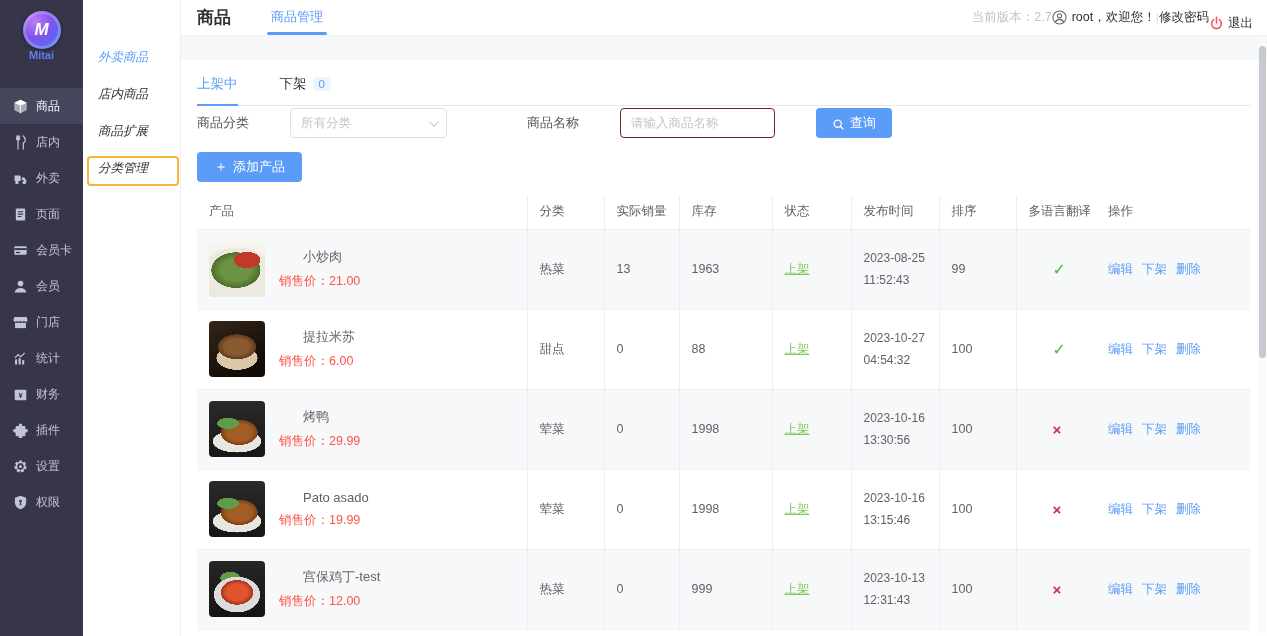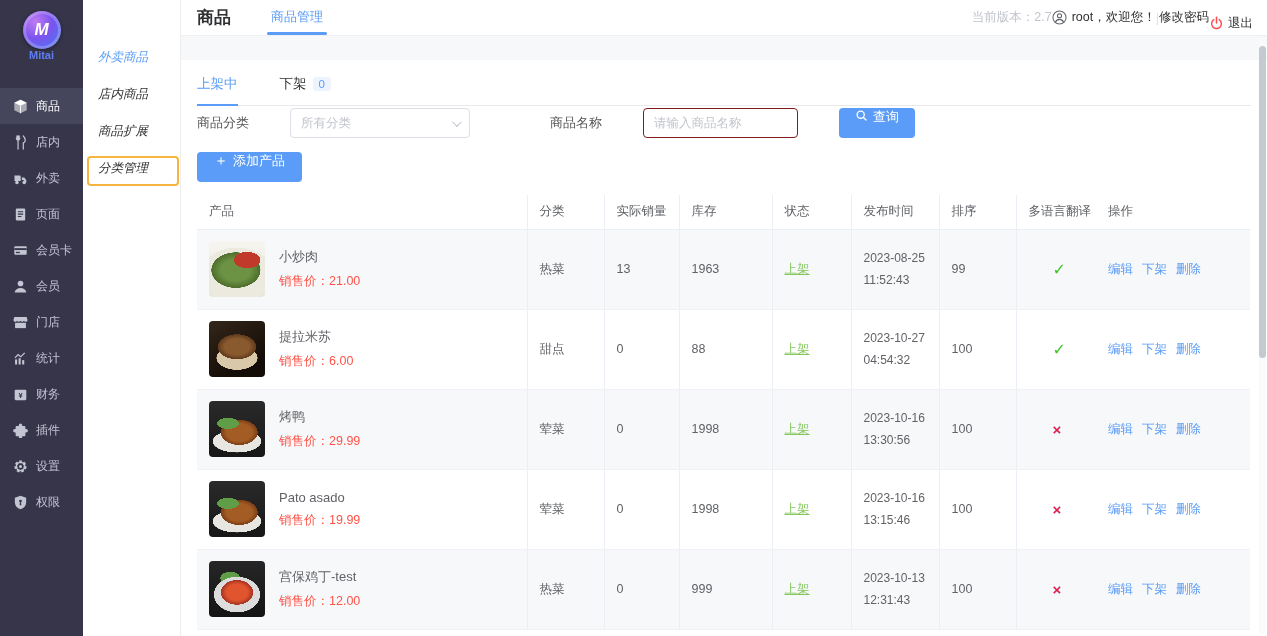--- a/index.html
+++ b/index.html
@@ -49,44 +49,44 @@
   .content { background:#fff; padding:0 16px; position:relative; }
 
   .tabs { display:flex; gap:42px; padding-top:15px; border-bottom:1px solid #e9e9eb; }
   .tab { font-size:13.5px; padding-bottom:12px; color:#303133; cursor:pointer; position:relative; display:flex; align-items:center; gap:6px; }
   .tab.active { color:#5a9cf7; }
   .tab.active::after { content:""; position:absolute; left:0; right:0; bottom:-1px; height:2px; background:#5a9cf7; }
   .tab-badge { background:#edf4fe; color:#5a9cf7; font-size:11.5px; padding:1px 6px; border-radius:3px; }
 
   .filter-row { margin-top:2px; display:flex; align-items:center; font-size:13px; color:#555;gap:31px; }
   .f-label { margin-right:10px; }
-  .select-box { width:180px; height:30px; border:1px solid #dcdfe6; border-radius:4px;
+  .select-box { width:157px; height:30px; border:1px solid #dcdfe6; border-radius:4px;
     display:flex; align-items:center; padding:0 10px; color:#c0c4cc; font-size:12.5px; cursor:pointer; background:#fff; }
   .select-box .chev { margin-left:auto; width:7px; height:7px; border-right:1.4px solid #c0c4cc;
     border-bottom:1.4px solid #c0c4cc; transform:rotate(45deg) translateY(-2px); }
   .gap18 { width:18px; }
   .text-input { width:155px; height:30px; border:1px solid #7f1d1d; border-radius:4px; padding:0 10px;
     font-size:12.5px; color:#303133; outline:none; font-family:inherit; }
   .text-input::placeholder { color:#c0c4cc; }
   .btn-primary { height:30px; background:#5a9cf7; color:#fff; border:none; border-radius:4px;
-    font-size:13px; padding:0 16px; display:inline-flex; gap:5px; cursor:pointer; font-family:inherit; }
+    font-size:13px; padding:0 16px; display:inline-flex; align-items:center; gap:5px; cursor:pointer; font-family:inherit; }
   .btn-search { margin-left:10px; }
   .btn-add { margin-top:14px; padding:0 17px; }
   .plus-glyph { font-size:14px; }
 
   
   table { margin-top:13px; width:1053px; border-collapse:collapse; table-layout:fixed; font-size:12.5px; color:#606266; }
   th { height:34px; text-align:left; font-weight:normal; color:#606266; padding-left:12px;
     border-bottom:1px solid #ebeef5; background:#fff; white-space:nowrap; }
   td { height:80px; padding-left:12px; border-bottom:1px solid #f0f2f5; vertical-align:middle; }
   th.sep, td.sep { border-right:1px solid #ebeef5; }
   tbody tr:nth-child(odd) td { background:#f7f8fa; }
   .prod { display:flex; align-items:center; gap:14px; }
   .pimg { width:56px; height:56px; border-radius:4px; flex:0 0 56px; }
-  .pname { color:#606266; font-size:13px; margin-bottom:7px; }
+  .pname { color:#606266; font-size:13px; margin-bottom:7px;margin-left:24px; }
   .pprice { color:#ff5347; font-size:12.5px; }
   .status { color:#85c85e; text-decoration:underline; cursor:pointer; font-size:12.5px; }
   .date-cell { font-size:12px; line-height:1.85; word-break:break-all; padding-right:8px; }
   .tcheck { color:#3fc126; font-size:16px; font-weight:bold; padding-left:24px; }
   .tcross { color:#dc1f4e; font-size:15px; font-weight:bold; padding-left:24px; }
   .op-link { color:#5a9cf7; cursor:pointer; margin-right:9px; white-space:nowrap; }
 
   
   .img-stirfry { background:
     radial-gradient(26% 16% at 68% 34%, #c0392b 0 90%, transparent 91%),

